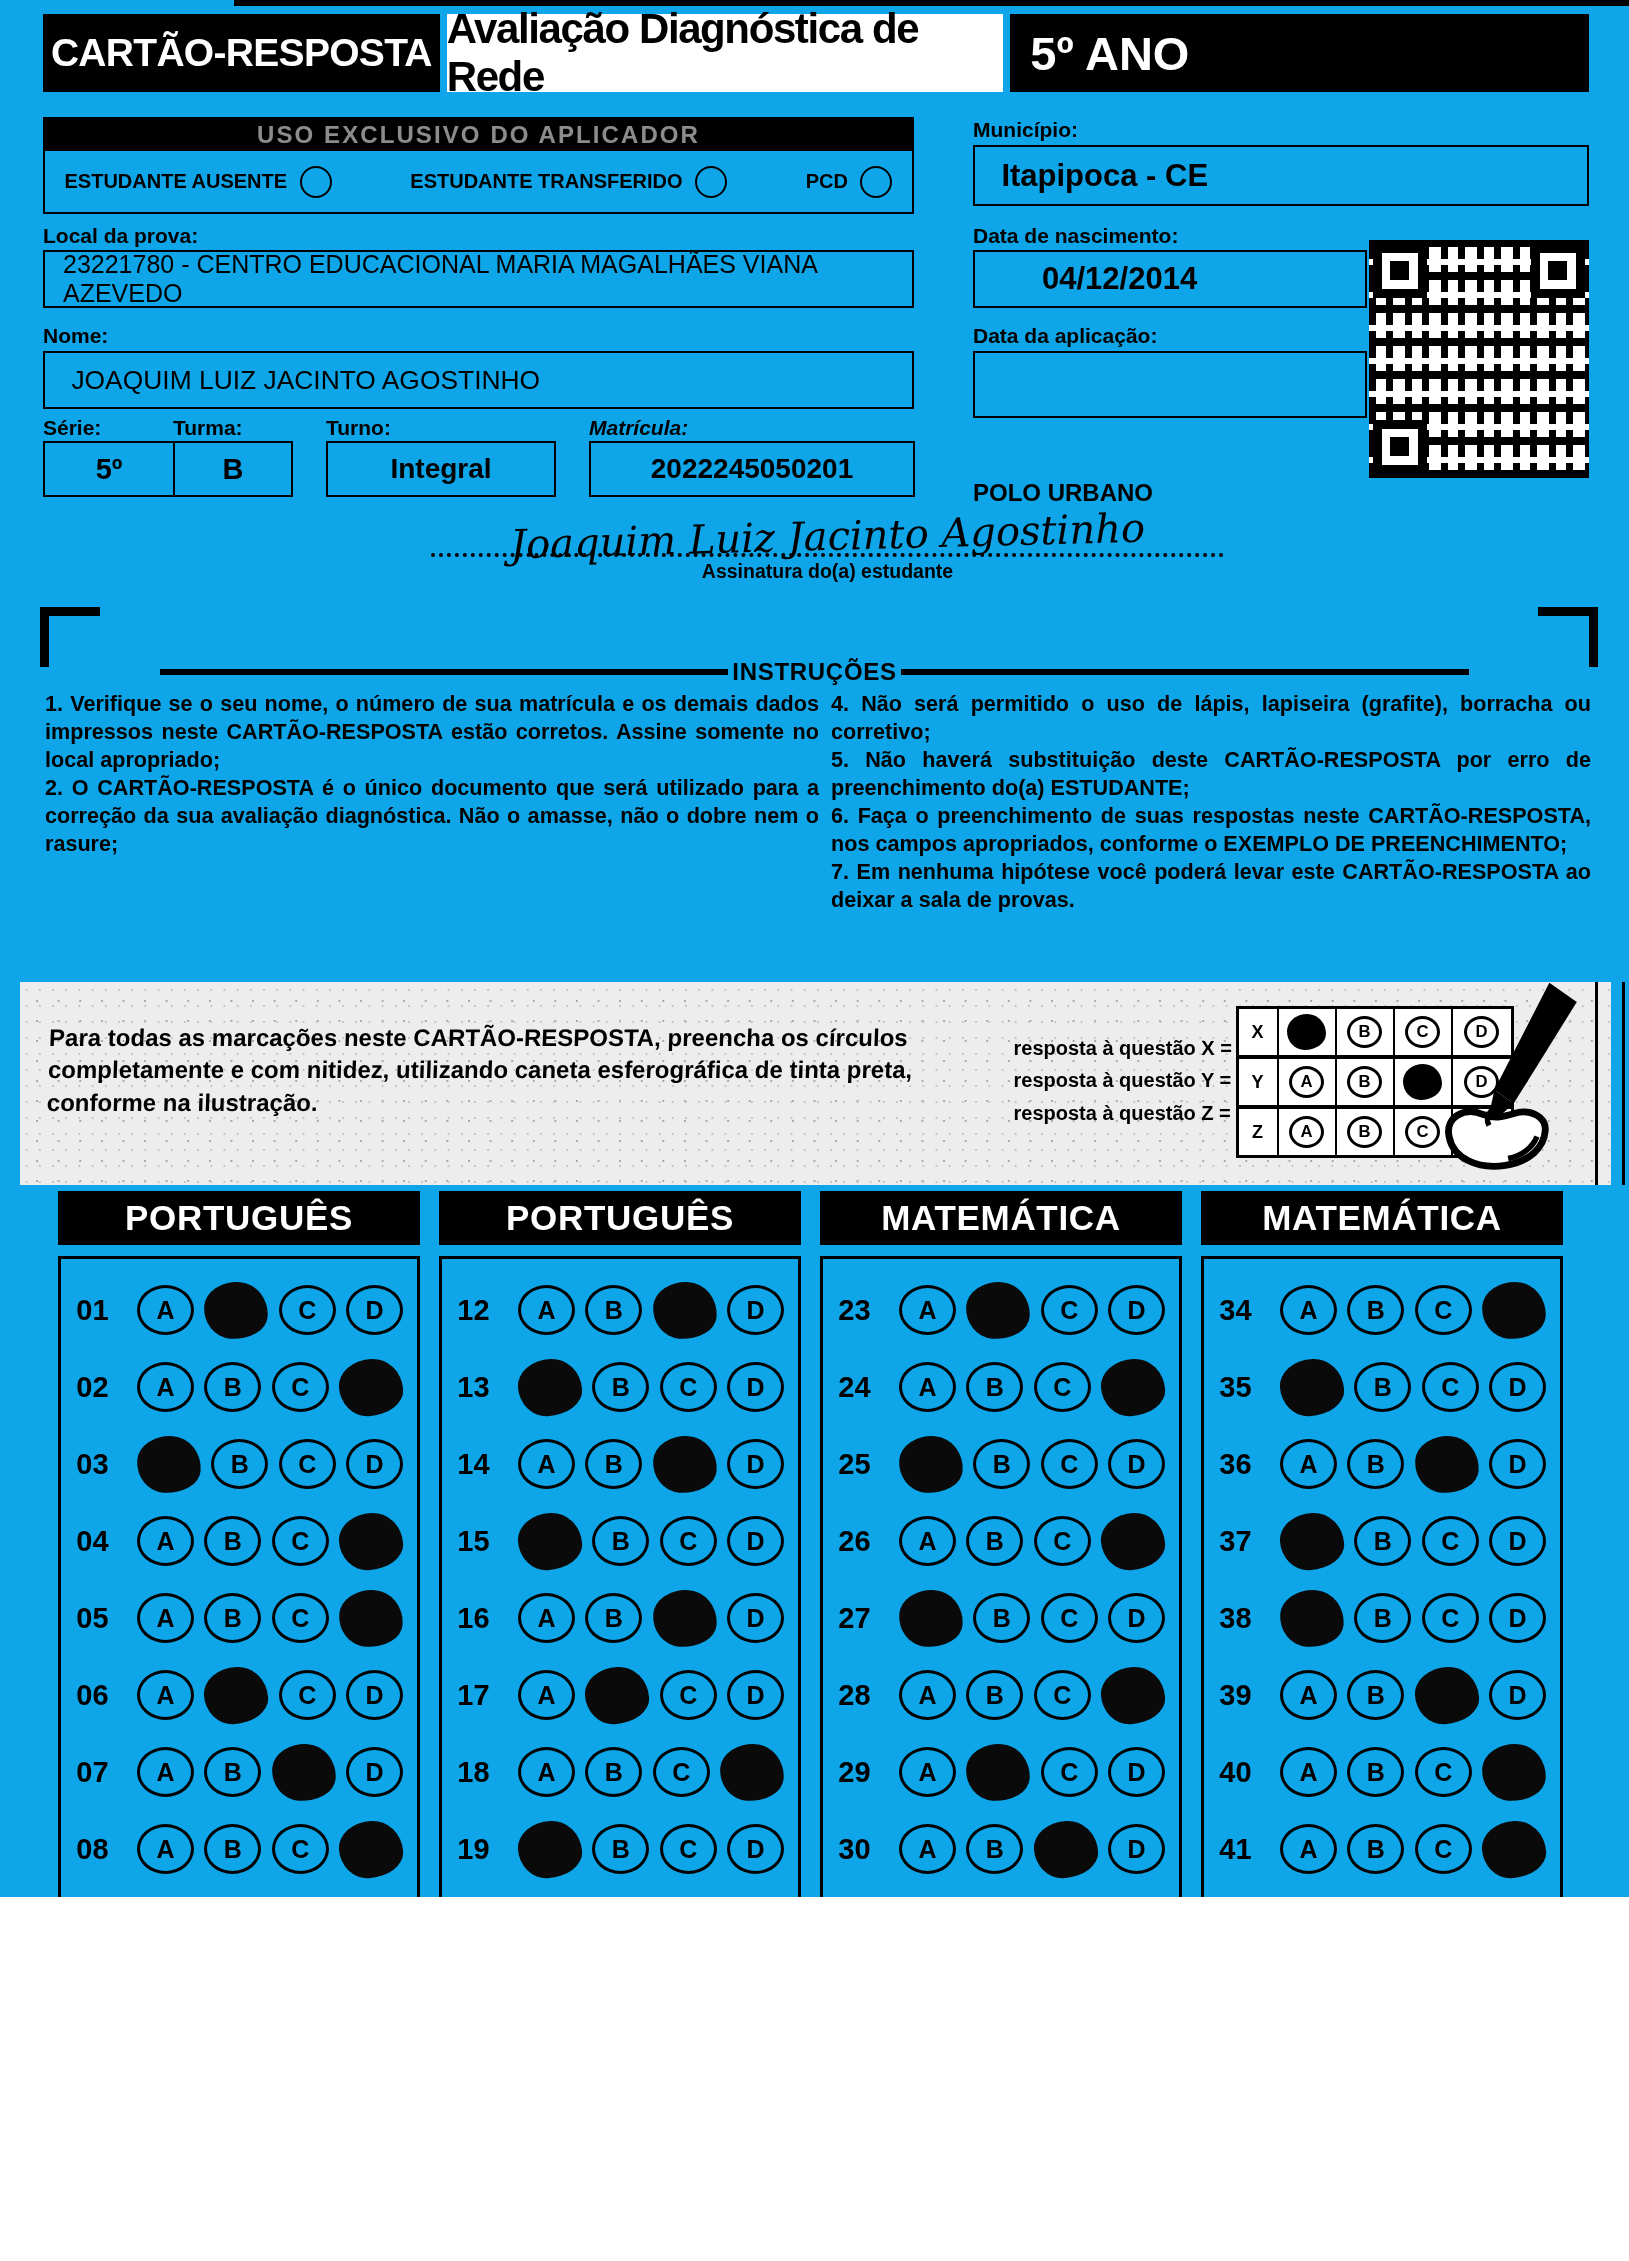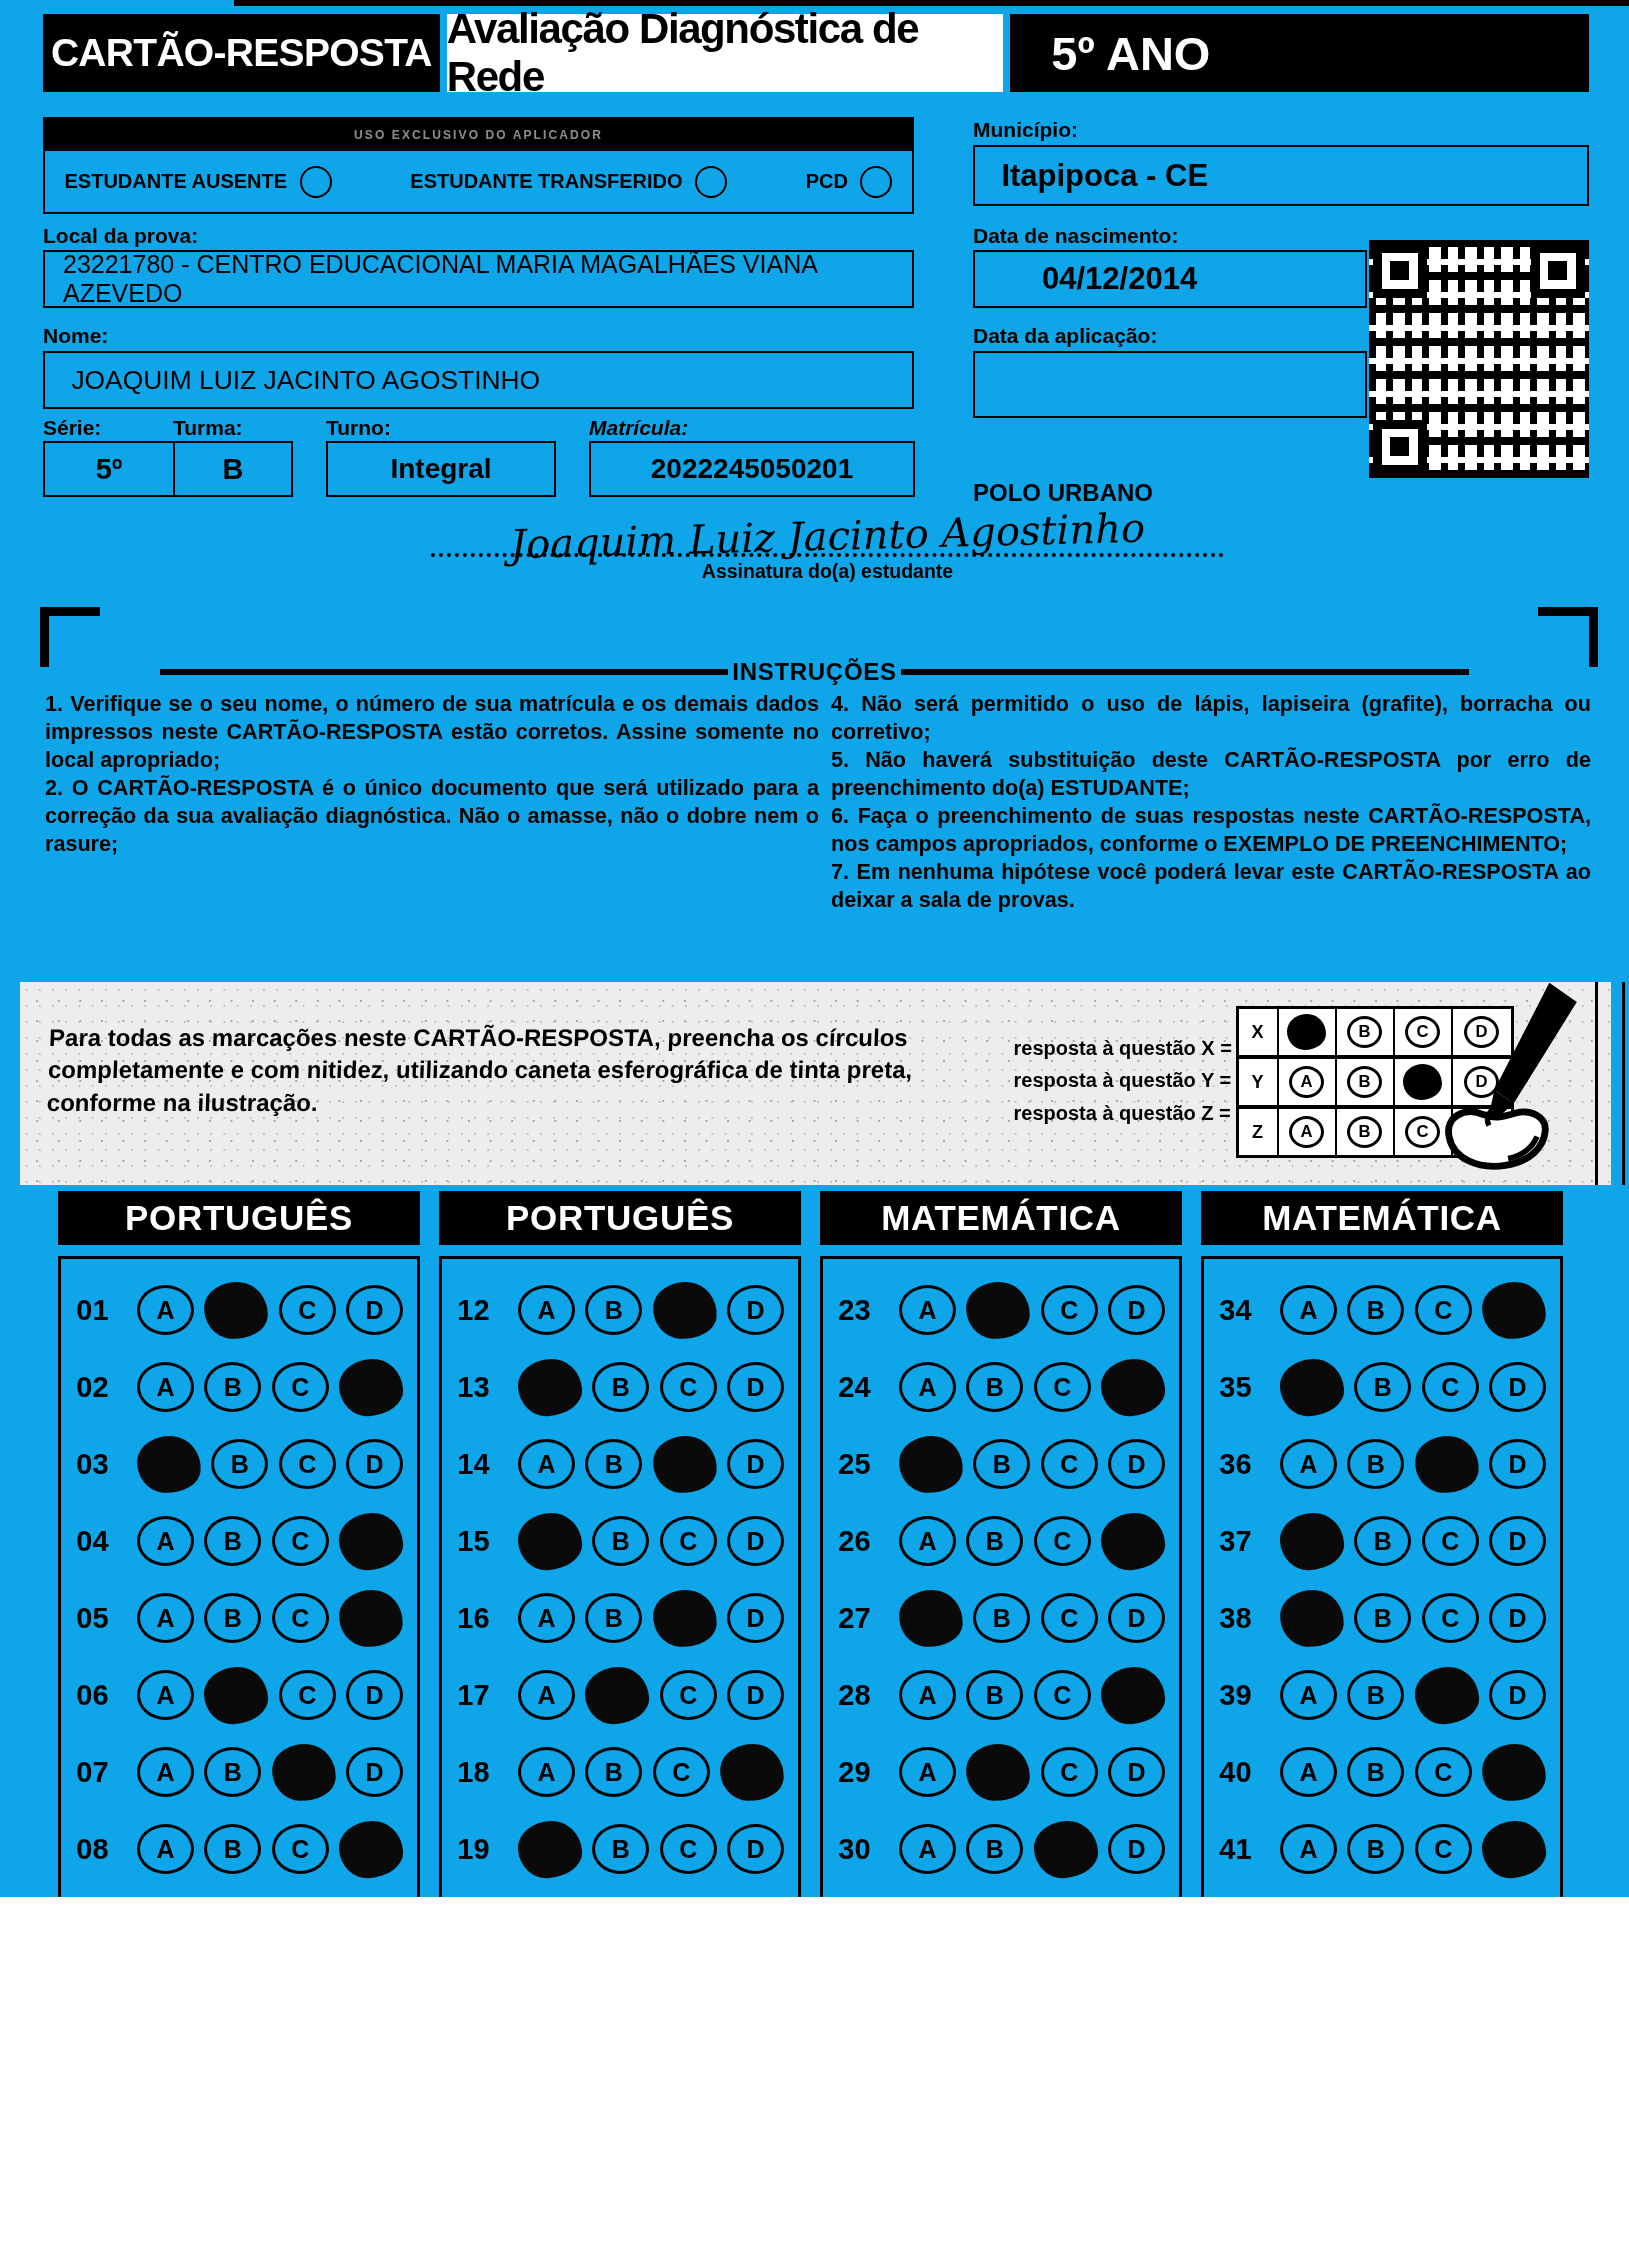--- a/index.html
+++ b/index.html
@@ -11,26 +11,26 @@
   .top-line{left:234px;top:0;width:1396px;height:5.6px;background:#000;}
   .bottom-bar{left:541px;top:2250px;width:1088px;height:11px;background:#000;}
 
   
   .hdr{left:43px;top:14px;width:1546px;height:78px;display:flex;gap:7px;}
   .hdr-seg{display:flex;align-items:center;}
   .hdr-black{background:#000;color:#fff;justify-content:center;}
   .hdr-white{background:#fff;color:#000;justify-content:center;}
   .hdr-title{width:397px;font-size:39px;font-weight:700;letter-spacing:-0.7px;}
   .hdr-exam{width:557px;font-size:42px;font-weight:700;letter-spacing:-1.4px;}
-  .hdr-grade{width:579px;font-size:47px;font-weight:700;justify-content:flex-start;padding-left:41px;box-sizing:border-box;}
+  .hdr-grade{width:579px;font-size:47px;font-weight:700;justify-content:flex-start;padding-left:20px;box-sizing:border-box;}
 
   
   .apl{left:43px;top:117px;width:871px;height:97px;border:2.1px solid #000;box-sizing:border-box;}
   .apl-bar{height:32px;background:#000;display:flex;align-items:center;justify-content:center;}
-  .apl-bar span{color:rgba(255,255,255,.55);font-size:12px;font-weight:700;letter-spacing:2.1px;text-align:right;}
+  .apl-bar span{color:rgba(255,255,255,.55);font-size:24px;font-weight:700;letter-spacing:2.1px;text-align:right;}
   .apl-row{display:flex;align-items:center;height:61px;padding:0 19.5px;justify-content:space-between;}
   .ap-opt{display:flex;align-items:center;gap:12.5px;}
   .ap-lbl{font-size:20px;font-weight:700;}
   .ap-circle{width:28px;height:28px;border:2.8px solid #000;border-radius:50%;display:inline-block;}
 
   
   .lbl{font-size:21px;font-weight:700;}
   .fbox{border:2.8px solid #000;box-sizing:border-box;display:flex;align-items:center;}
   .fval{font-size:26.4px;font-weight:400;padding-left:26.4px;}
   .fval-big{font-size:31px;font-weight:700;}

